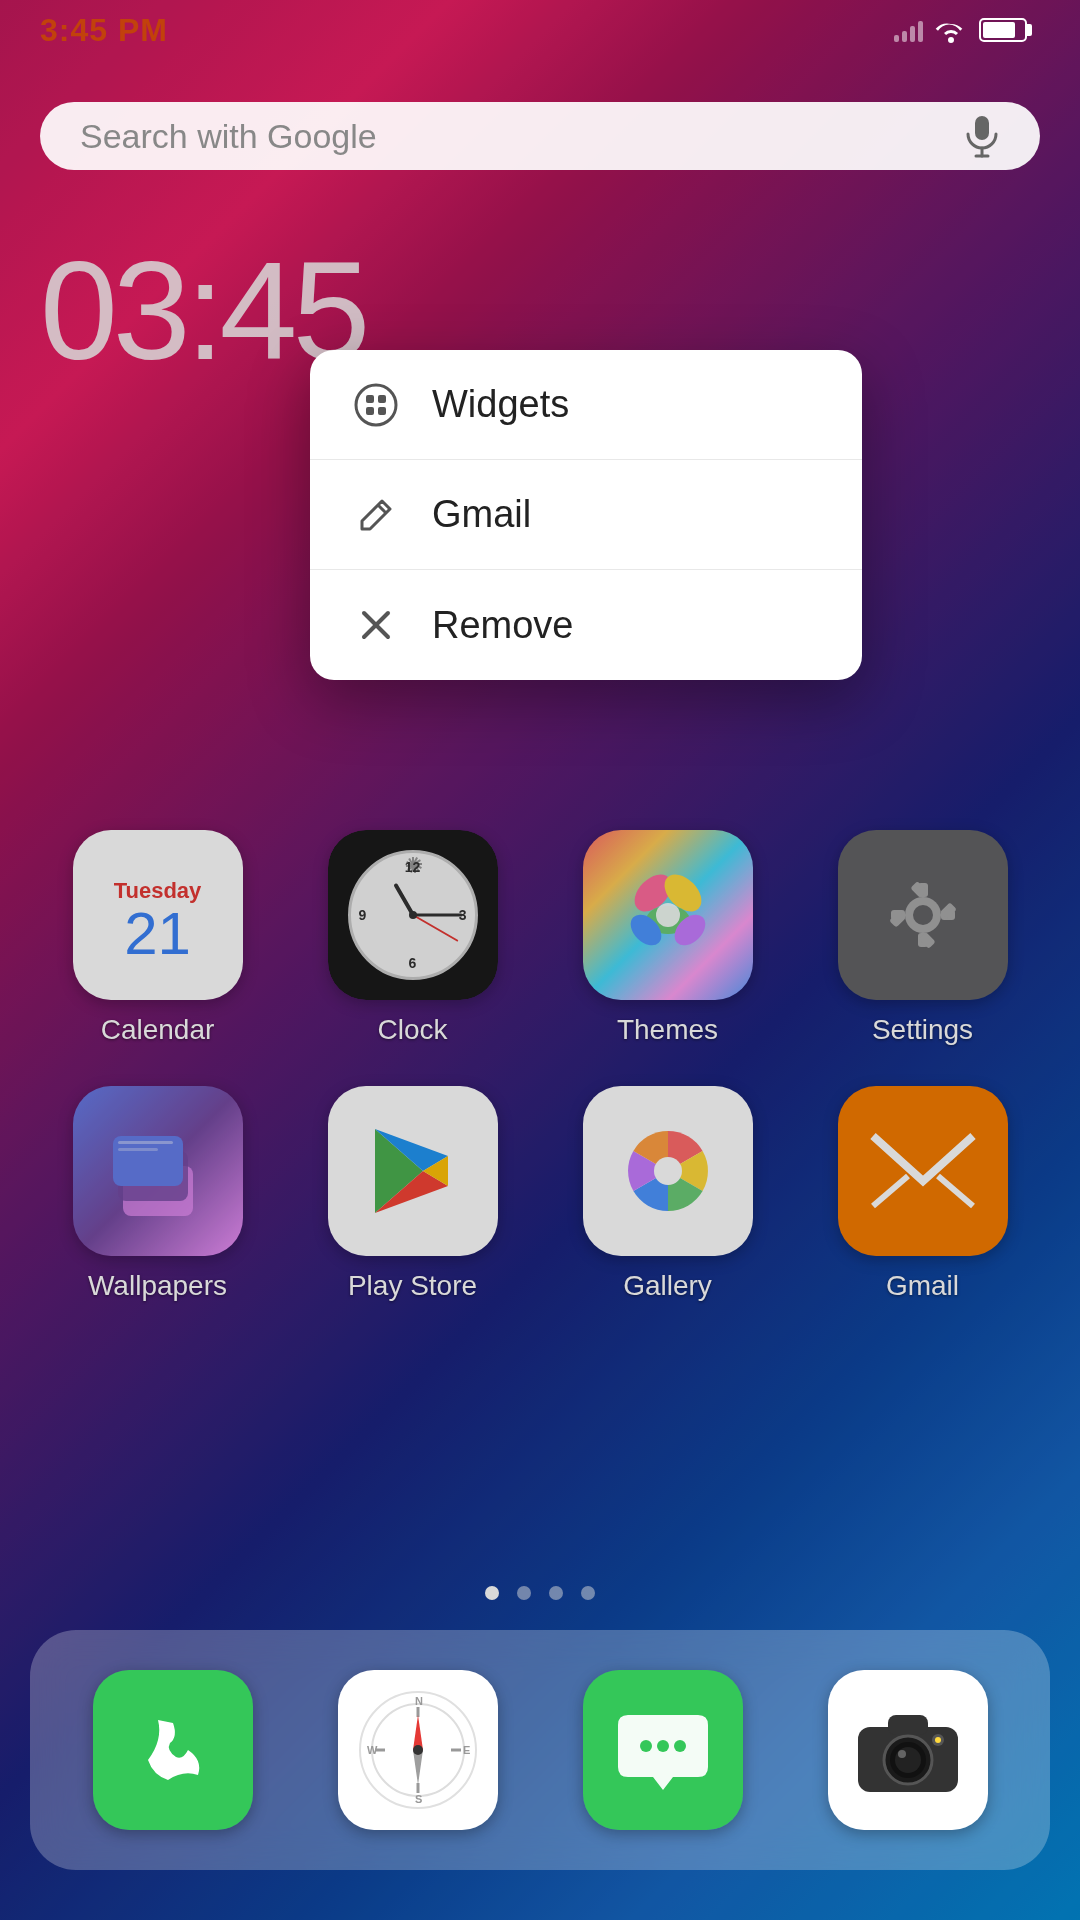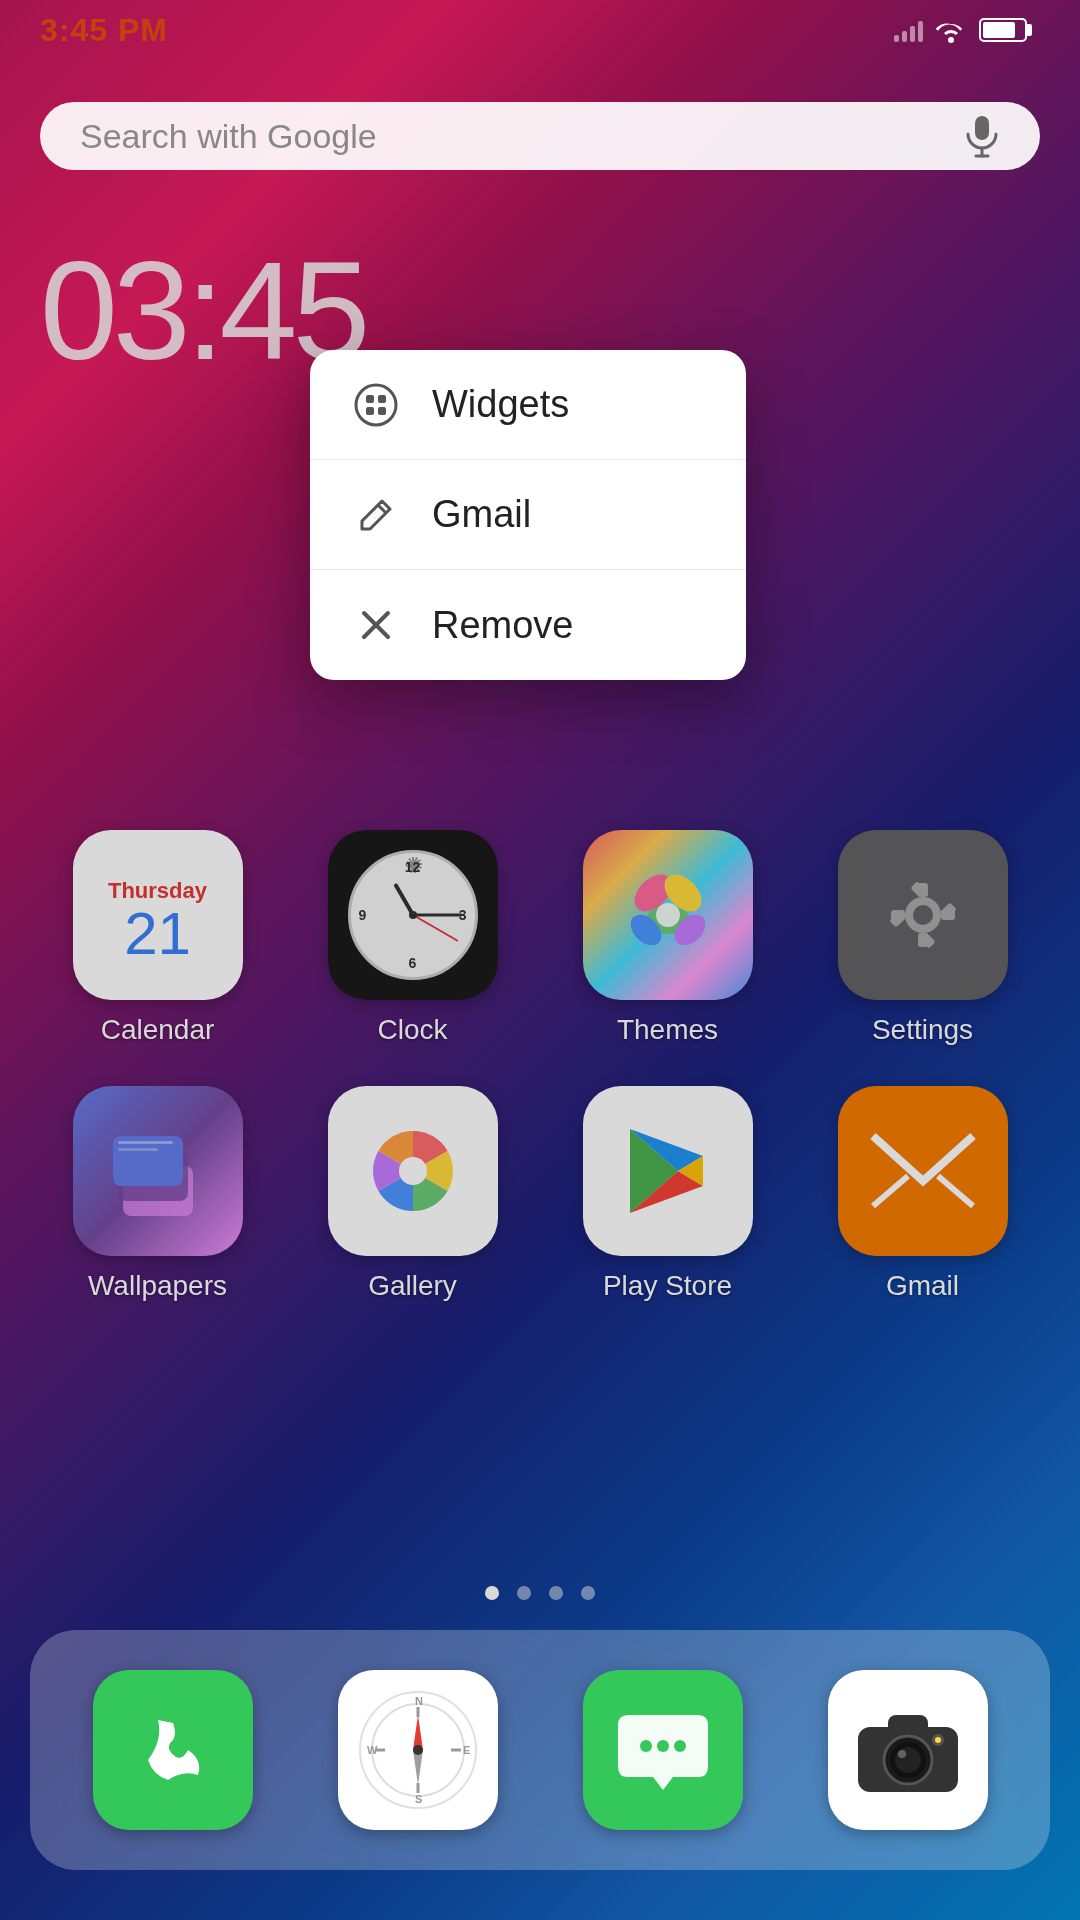--- a/index.html
+++ b/index.html
@@ -142,21 +142,21 @@
       font-weight: 200;
       letter-spacing: -5px;
       opacity: 0.85;
     }
 
     
     .context-menu {
       position: absolute;
       top: 350px;
       left: 310px;
-      width: 436px;
+      width: 552px;
       background: white;
       border-radius: 24px;
       z-index: 20;
       overflow: hidden;
       box-shadow: 0 20px 60px rgba(0,0,0,0.35);
     }
 
     .context-menu-item {
       display: flex;
       align-items: center;
@@ -563,21 +563,21 @@
     <span class="menu-label">Remove</span>
   </div>
 
 </div>
 
 <div class="app-grid">
 
   <div class="app-item">
     <div class="app-icon">
       <div class="icon-calendar">
-        <span class="cal-day-name">Thursday</span>
+        <span class="cal-day-name">Tuesday</span>
         <span class="cal-day-num">21</span>
       </div>
     </div>
     <span class="app-name">Calendar</span>
   </div>
 
   <div class="app-item">
     <div class="app-icon">
       <div class="icon-clock">
         <div class="clock-face">
@@ -663,55 +663,55 @@
           <rect x="15" y="25" width="55" height="3" rx="1.5" fill="white" opacity="0.4"></rect>
           <rect x="15" y="32" width="40" height="3" rx="1.5" fill="white" opacity="0.3"></rect>
         </svg>
       </div>
     </div>
     <span class="app-name">Wallpapers</span>
   </div>
 
   <div class="app-item">
     <div class="app-icon">
+      <div class="icon-playstore">
+        <svg width="100" height="100" viewBox="0 0 100 100">
+
+          <path d="M15 10 L85 50 L15 90 Z" fill="url(#playGrad)" display="none"></path>
+
+          <path d="M12 8 L60 50 L12 92 Z" fill="#4CAF50"></path>
+          <path d="M12 8 L60 50 L85 35 Z" fill="#2196F3"></path>
+          <path d="M12 92 L60 50 L85 65 Z" fill="#F44336"></path>
+          <path d="M85 35 L60 50 L85 65 Z" fill="#FFC107"></path>
+        </svg>
+      </div>
+    </div>
+    <span class="app-name">Play Store</span>
+  </div>
+
+  <div class="app-item">
+    <div class="app-icon">
       <div class="icon-gallery">
         <svg width="120" height="120" viewBox="0 0 120 120">
 
           <path d="M60 60 L60 20 A40 40 0 0 1 94.6 40 Z" fill="#ff6b6b"></path>
           <path d="M60 60 L94.6 40 A40 40 0 0 1 94.6 80 Z" fill="#ffd93d"></path>
           <path d="M60 60 L94.6 80 A40 40 0 0 1 60 100 Z" fill="#6bcb77"></path>
           <path d="M60 60 L60 100 A40 40 0 0 1 25.4 80 Z" fill="#4d96ff"></path>
           <path d="M60 60 L25.4 80 A40 40 0 0 1 25.4 40 Z" fill="#c77dff"></path>
           <path d="M60 60 L25.4 40 A40 40 0 0 1 60 20 Z" fill="#ff9f43"></path>
           <circle cx="60" cy="60" r="14" fill="white"></circle>
         </svg>
       </div>
     </div>
     <span class="app-name">Gallery</span>
   </div>
 
   <div class="app-item">
     <div class="app-icon">
-      <div class="icon-playstore">
-        <svg width="100" height="100" viewBox="0 0 100 100">
-
-          <path d="M15 10 L85 50 L15 90 Z" fill="url(#playGrad)" display="none"></path>
-
-          <path d="M12 8 L60 50 L12 92 Z" fill="#4CAF50"></path>
-          <path d="M12 8 L60 50 L85 35 Z" fill="#2196F3"></path>
-          <path d="M12 92 L60 50 L85 65 Z" fill="#F44336"></path>
-          <path d="M85 35 L60 50 L85 65 Z" fill="#FFC107"></path>
-        </svg>
-      </div>
-    </div>
-    <span class="app-name">Play Store</span>
-  </div>
-
-  <div class="app-item">
-    <div class="app-icon">
       <div class="icon-gmail">
         <svg width="110" height="80" viewBox="0 0 110 80">
 
           <rect x="5" y="5" width="100" height="70" rx="5" fill="#f57c00"></rect>
 
           <polyline points="5,5 55,50 105,5" fill="none" stroke="white" stroke-width="8"></polyline>
 
           <line x1="5" y1="75" x2="40" y2="45" stroke="white" stroke-width="6"></line>
           <line x1="105" y1="75" x2="70" y2="45" stroke="white" stroke-width="6"></line>
         </svg>

